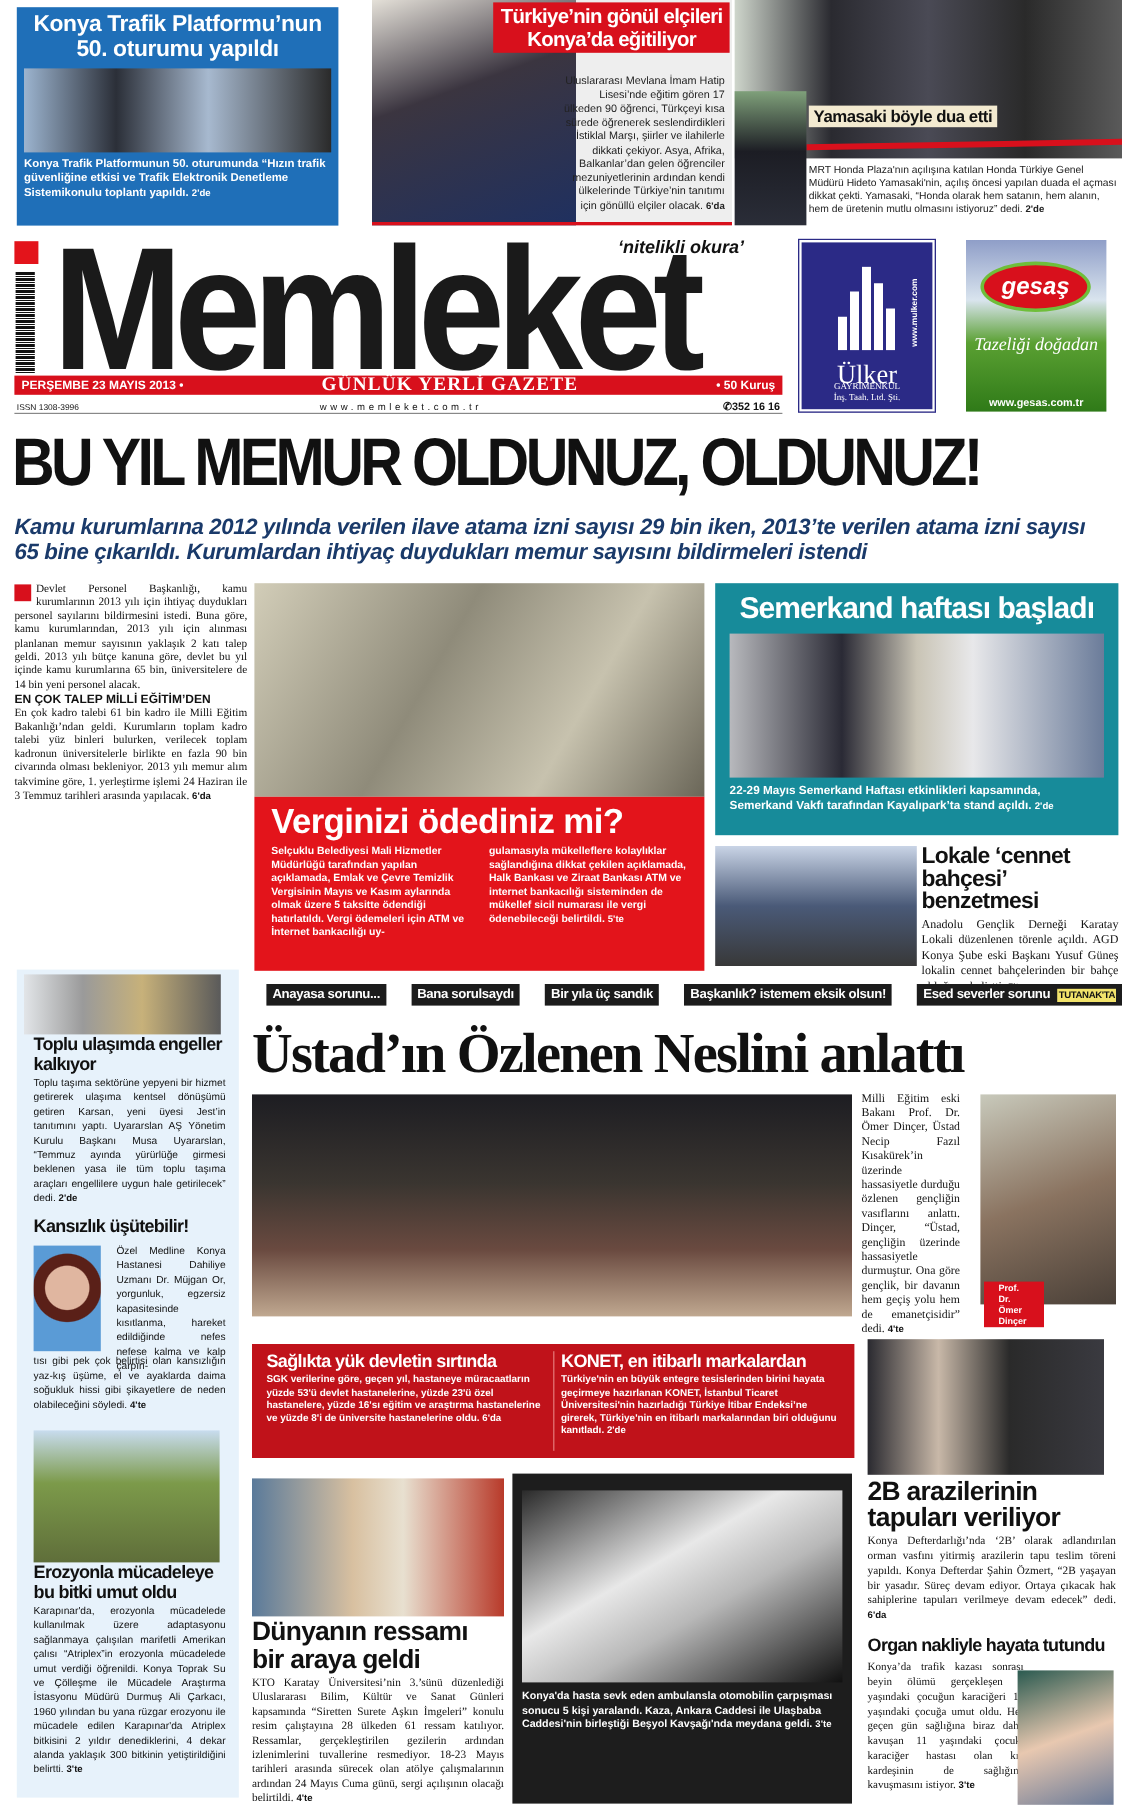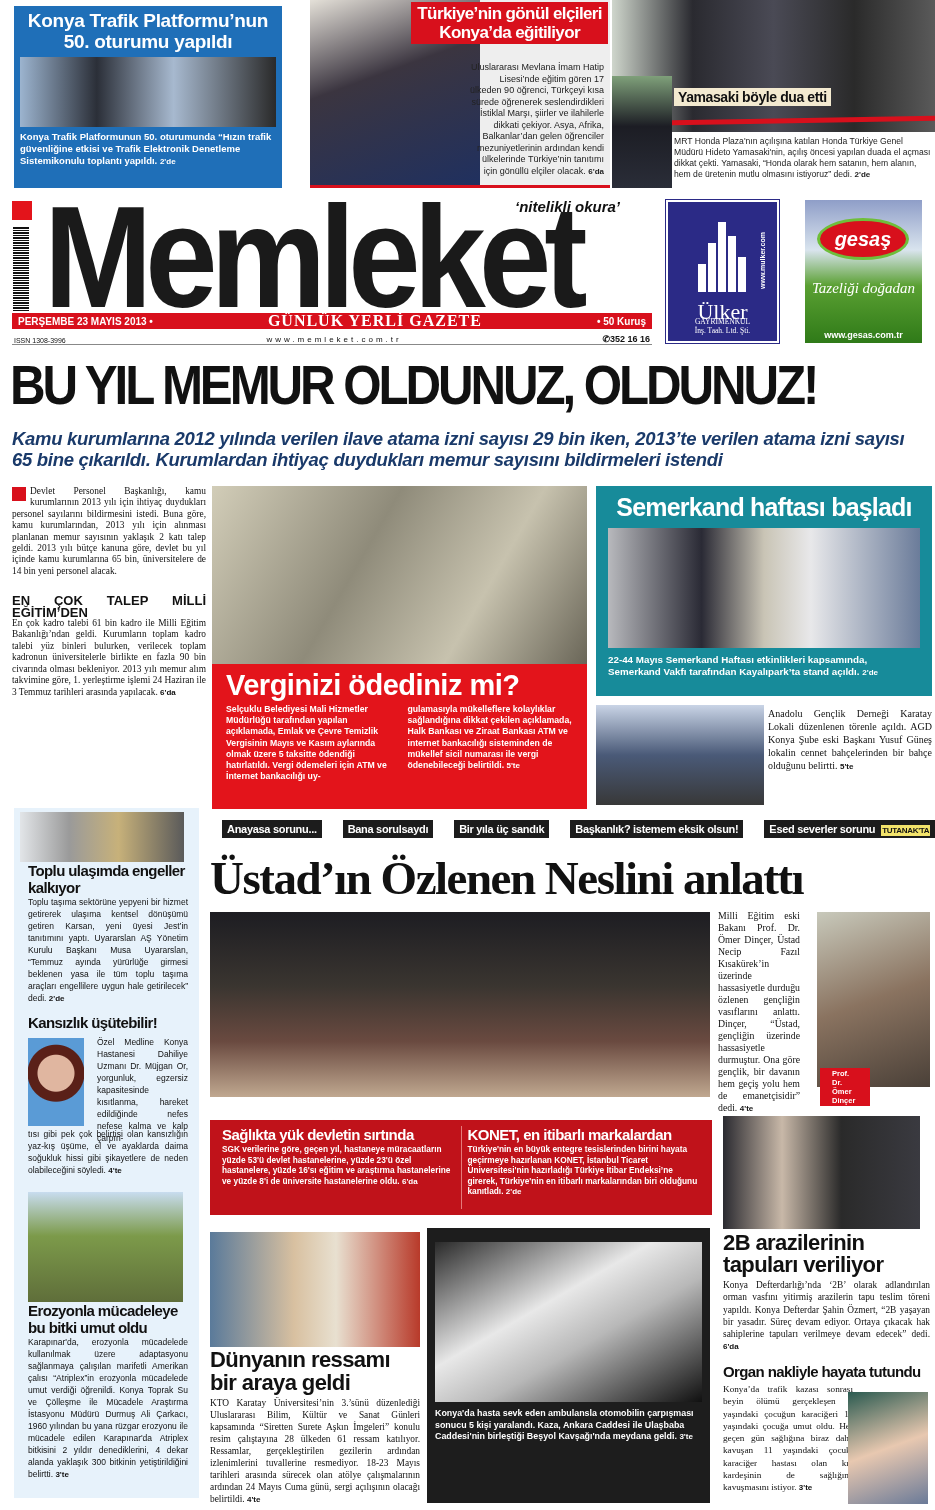--- a/index.html
+++ b/index.html
@@ -41,21 +41,21 @@
 #ad-gesas{left:805px;top:200px;width:117px;height:143px;background:linear-gradient(180deg,#8f9ec8,#d9e4ee 35%,#5aa032 60%,#2f7a18);color:#fff;text-align:center}
 #ad-gesas .badge{position:absolute;left:12px;top:18px;width:92px;height:42px;border-radius:50%;background:#d8101c;border:3px solid #6fbe3a;font-size:20px;font-weight:700;font-style:italic;line-height:36px}
 #ad-gesas .slogan{position:absolute;left:0;width:100%;top:80px;font-family:"Liberation Serif",serif;font-style:italic;font-size:15px;line-height:17px}
 #ad-gesas .url{position:absolute;left:0;width:100%;bottom:3px;font-size:9px;font-weight:700}
 
 #headline{left:10px;top:352px;width:920px;font-size:56px;line-height:66px;font-weight:700;letter-spacing:-3.5px;transform:scaleX(0.88);transform-origin:left;white-space:nowrap}
 #deck{left:12px;top:428px;width:915px;font-size:18.5px;line-height:21px;font-style:italic;font-weight:700;color:#1a3a6a;letter-spacing:-0.3px}
 
 #lead{left:12px;top:486px;width:194px;font-size:9.4px;line-height:11.4px;text-align:justify}
 #lead .drop{float:left;width:14px;height:14px;background:#d8101c;margin:1px 4px 0 0}
-#lead h4{font-family:"Liberation Sans",sans-serif;font-size:13px;font-weight:700;margin-top:18px}
+#lead h4{font-family:"Liberation Sans",sans-serif;font-size:10px;font-weight:700;margin-top:1px}
 #lead p{font-family:"Liberation Serif",serif}
 
 #vergi-photo{left:212px;top:486px;width:375px;height:178px;background:linear-gradient(120deg,#d2cdb8,#8f8b7a 40%,#c7c2ae 70%,#6a6658)}
 #vergi{left:212px;top:664px;width:375px;height:145px;background:#e3141b;color:#fff;padding:2px 14px}
 #vergi h2{font-size:29px;line-height:38px;font-weight:700;letter-spacing:-0.5px}
 #vergi .cols{display:flex;gap:16px;font-size:8.7px;line-height:11.2px;font-weight:700}
 #vergi .cols p{flex:1}
 
 #semer{left:596px;top:486px;width:336px;height:210px;background:#178b9a;color:#fff;padding:4px 12px}
 #semer h2{font-size:25px;line-height:34px;font-weight:700;letter-spacing:-0.8px;text-align:center}
@@ -185,24 +185,25 @@
   <h2>Verginizi ödediniz mi?</h2>
   <div class="cols">
     <p>Selçuklu Belediyesi Mali Hizmetler Müdürlüğü tarafından yapılan açıklamada, Emlak ve Çevre Temizlik Vergisinin Mayıs ve Kasım aylarında olmak üzere 5 taksitte ödendiği hatırlatıldı. Vergi ödemeleri için ATM ve İnternet bankacılığı uy-</p>
     <p><span>gulamasıyla mükelleflere kolaylıklar sağlandığına dikkat çekilen açıklamada, Halk Bankası ve Ziraat Bankası ATM ve internet bankacılığı sisteminden de mükellef sicil numarası ile vergi ödenebileceği belirtildi.</span> <span class="ref">5'te</span></p>
   </div>
 </div>
 
 <div id="semer" class="abs">
   <h2>Semerkand haftası başladı</h2>
   <div class="ph"></div>
-  <p><span>22-44 Mayıs Semerkand Haftası etkinlikleri kapsamında, Semerkand Vakfı tarafından Kayalıpark’ta stand açıldı.</span> <span class="ref">2'de</span></p>
+  <p><span>22-29 Mayıs Semerkand Haftası etkinlikleri kapsamında, Semerkand Vakfı tarafından Kayalıpark’ta stand açıldı.</span> <span class="ref">2'de</span></p>
 </div>
 <div id="lokale-photo" class="abs"></div>
 <div id="lokale" class="abs">
+  <h3>Lokale ‘cennet bahçesi’ benzetmesi</h3>
   <p><span>Anadolu Gençlik Derneği Karatay Lokali düzenlenen törenle açıldı. AGD Konya Şube eski Başkanı Yusuf Güneş lokalin cennet bahçelerinden bir bahçe olduğunu belirtti.</span> <span class="ref" style="font-family:'Liberation Sans',sans-serif">5'te</span></p>
 </div>
 
 <div id="leftcol" class="abs"></div>
 <div id="bus-photo" class="abs"></div>
 <div id="toplu" class="abs">
   <div class="lh">Toplu ulaşımda engeller kalkıyor</div>
   <p class="lp"><span>Toplu taşıma sektörüne yepyeni bir hizmet getirerek ulaşıma kentsel dönüşümü getiren Karsan, yeni üyesi Jest’in tanıtımını yaptı. Uyararslan AŞ Yönetim Kurulu Başkanı Musa Uyararslan, “Temmuz ayında yürürlüğe girmesi beklenen yasa ile tüm toplu taşıma araçları engellilere uygun hale getirilecek” dedi.</span> <span class="ref">2'de</span></p>
 </div>
 <div id="kansiz" class="abs">

